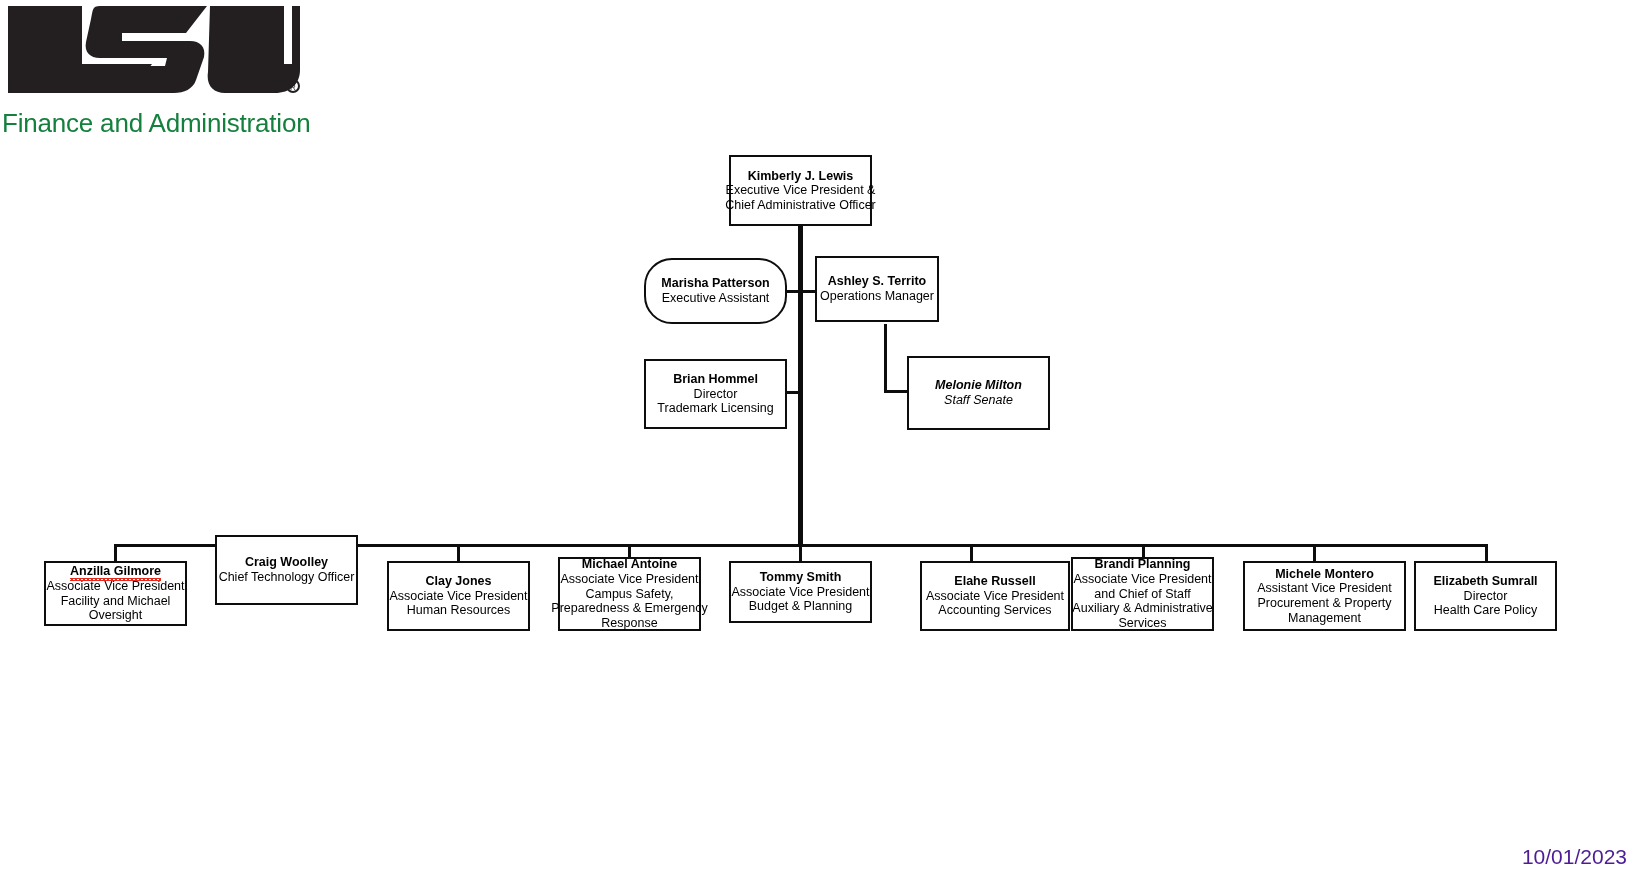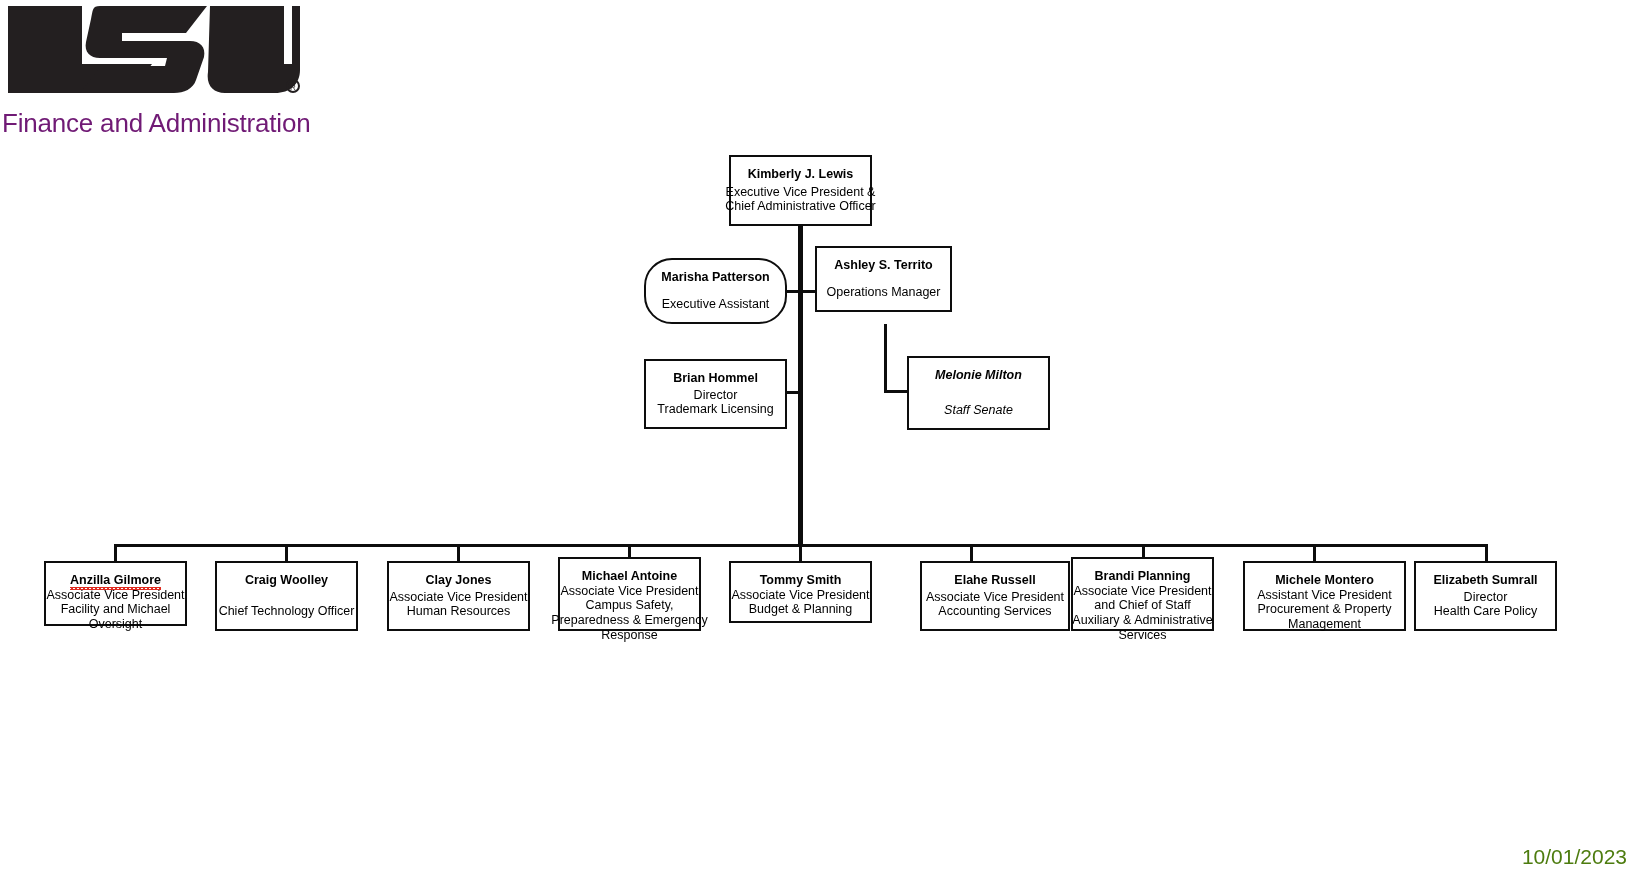--- a/index.html
+++ b/index.html
@@ -33,21 +33,21 @@
     height: 95px;
   }
   #lsu-logo svg { display: block; }
   #dept-title {
     position: absolute;
     left: 2px;
     top: 108px;
     font-size: 26px;
     font-weight: 400;
     letter-spacing: -0.2px;
-    color: #701a75;
+    color: #15803d;
     white-space: nowrap;
   }
 
   
   #chart {
     position: absolute;
     left: 0;
     top: 0;
     width: 1643px;
     height: 887px;
@@ -60,23 +60,23 @@
   }
 
   
   .node {
     position: absolute;
     border: 2.5px solid #0d0d0d;
     background: #ffffff;
     display: flex;
     flex-direction: column;
     align-items: center;
-    justify-content: space-between;
+    justify-content: center;
     text-align: center;
-    padding: 10px 3px;
+    padding: 2px 3px;
     line-height: 1.17;
     z-index: 5;
   }
   .node .nm {
     font-size: 12.5px;
     font-weight: bold;
     white-space: nowrap;
   }
   .node .ttl {
     font-size: 12.5px;
@@ -103,21 +103,21 @@
     background-repeat: repeat-x;
   }
 
   
   #doc-date {
     position: absolute;
     right: 16px;
     bottom: 18px;
     font-size: 21px;
     font-weight: 400;
-    color: #4d7c0f;
+    color: #4c1d95;
   }
 </style>
 </head>
 <body>
 
 <div id="brand">
   <div id="lsu-logo">
     <svg viewBox="0 0 300 95" width="300" height="95" aria-label="LSU">
 
       <path d="M4 4 L78 4 L78 62 L148 62 L126 91 L4 91 Z" fill="#231f20"></path>
@@ -165,21 +165,21 @@
     </div>
   </div>
 
   <div class="node" style="left:644px; top:258px; width:143px; height:66px;border-radius:28px;">
     <div class="nm">Marisha Patterson</div>
     <div class="ttl">
       <span>Executive Assistant</span>
     </div>
   </div>
 
-  <div class="node" style="left:815px; top:246px; width:137px; height:66px;">
+  <div class="node" style="left:815px; top:256px; width:124px; height:66px;">
     <div class="nm">Ashley S. Territo</div>
     <div class="ttl">
       <span>Operations Manager</span>
     </div>
   </div>
 
   <div class="node" style="left:644px; top:359px; width:143px; height:70px;">
     <div class="nm">Brian Hommel</div>
     <div class="ttl">
       <span>Director</span>
@@ -198,21 +198,21 @@
     <div class="nm">
       <span class="misspell">Anzilla Gilmore</span>
     </div>
     <div class="ttl">
       <span>Associate Vice President</span>
       <span>Facility and Michael</span>
       <span>Oversight</span>
     </div>
   </div>
 
-  <div class="node" style="left:215px; top:561px; width:143px; height:70px;">
+  <div class="node" style="left:215px; top:535px; width:143px; height:70px;">
     <div class="nm">Craig Woolley</div>
     <div class="ttl">
       <span>Chief Technology Officer</span>
     </div>
   </div>
 
   <div class="node" style="left:387px; top:561px; width:143px; height:70px;">
     <div class="nm">Clay Jones</div>
     <div class="ttl">
       <span>Associate Vice President</span>

